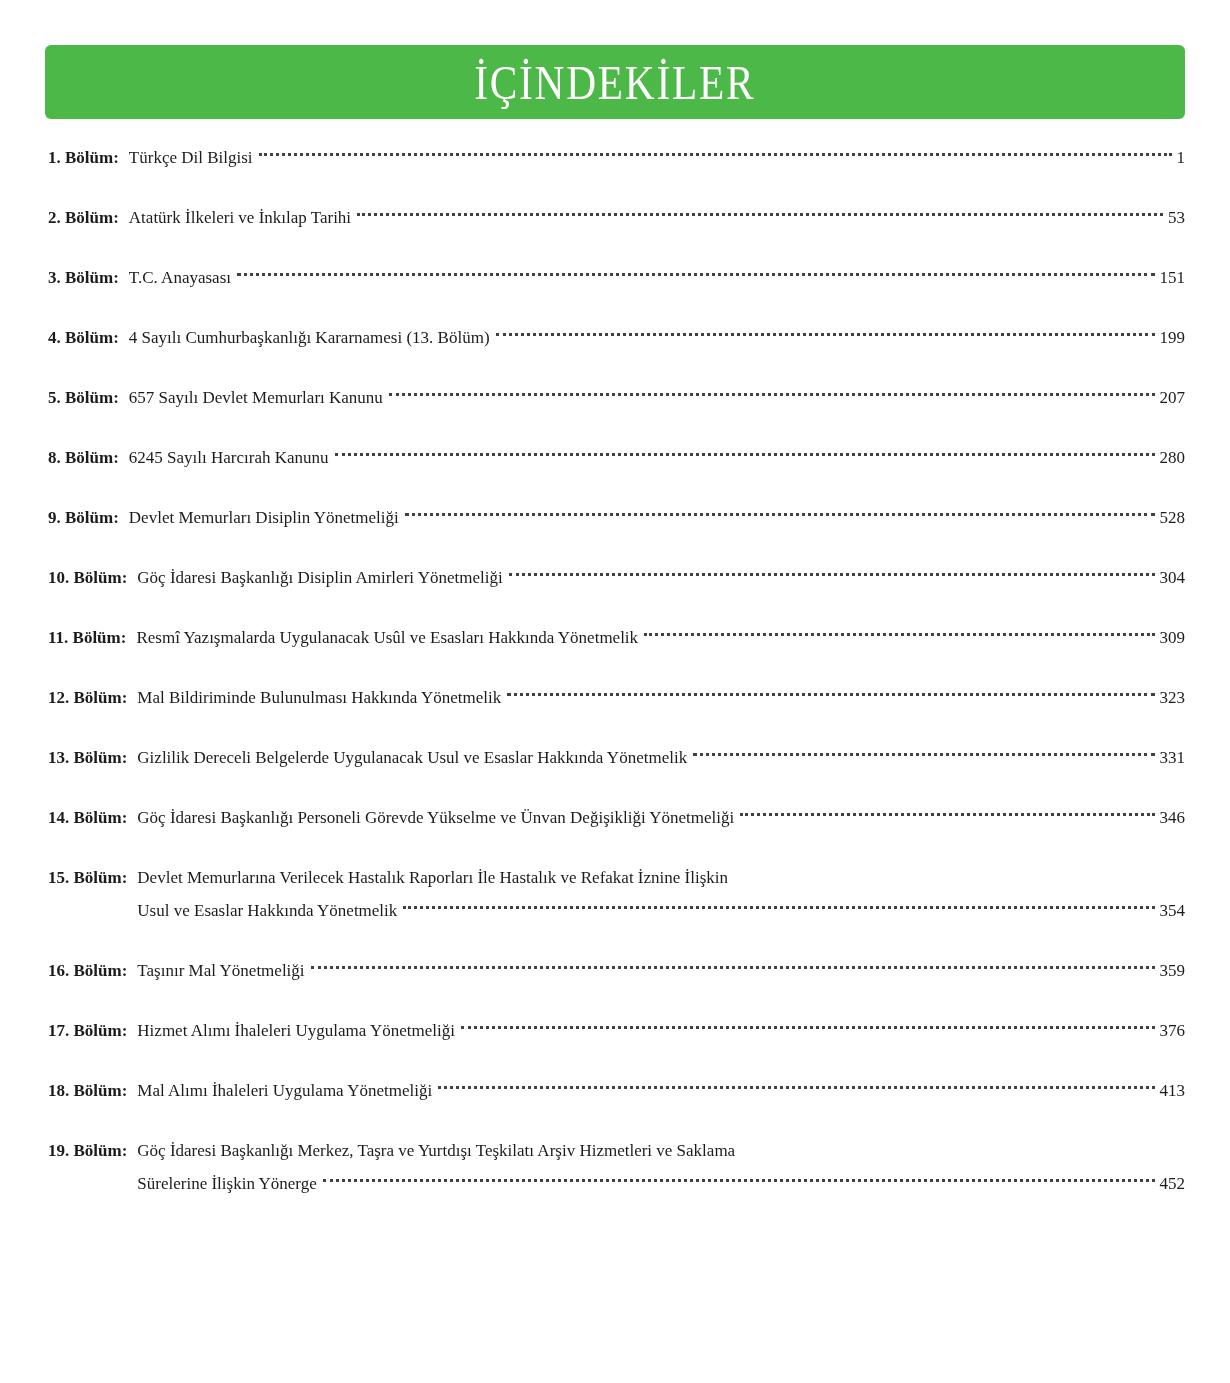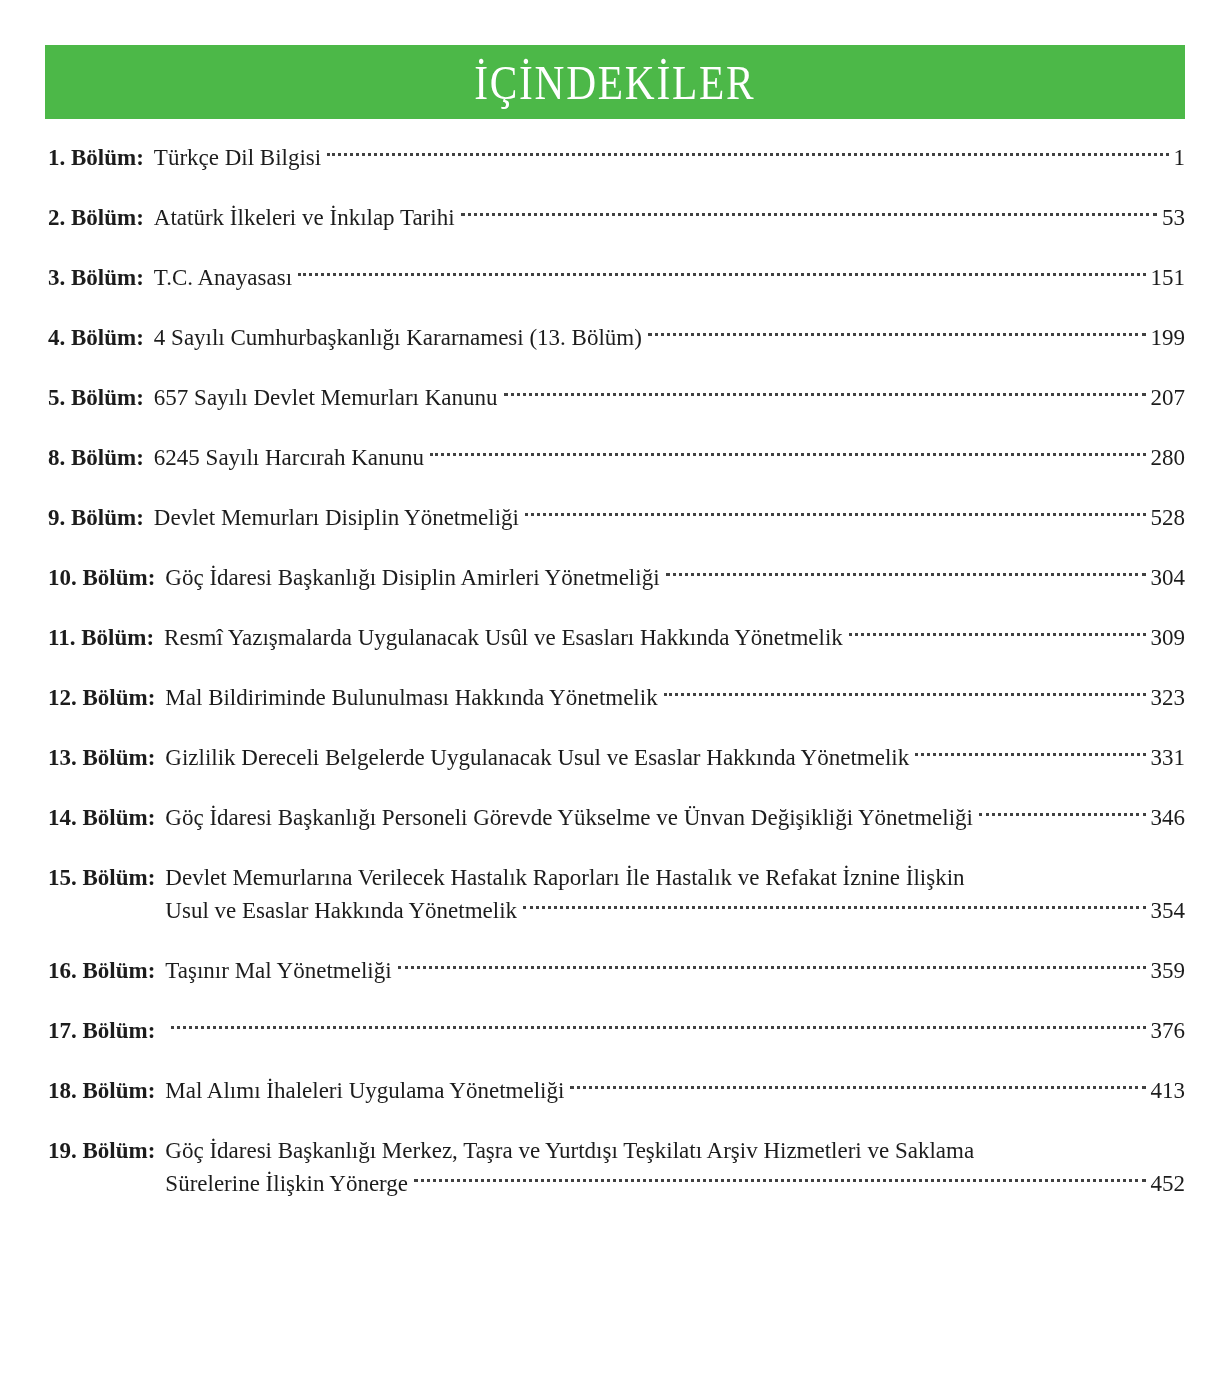--- a/index.html
+++ b/index.html
@@ -20,35 +20,36 @@
     height: 1383px;
     padding: 45px 45px 0 45px;
   }
   .banner {
     height: 74px;
     background: #4cb848;
     display: flex;
     align-items: center;
     justify-content: center;
     margin-bottom: 22px;
+    border-radius: 6px;
   }
   .banner-title {
     color: #ffffff;
     font-size: 47px;
     font-weight: 400;
     letter-spacing: 2px;
     transform: scale(0.88, 1.04);
     white-space: nowrap;
   }
   .entries {
     padding-left: 3px;
   }
   .entry {
     display: flex;
-    font-size: 23px;
+    font-size: 17px;
     line-height: 33px;
     margin-bottom: 27px;
   }
   .entry .label {
     font-weight: 700;
     white-space: nowrap;
     padding-right: 10px;
   }
   .entry .body {
     flex: 1;
@@ -238,20 +239,21 @@
             <span class="leader"></span>
             <span class="pageno">359</span>
           </div>
         </div>
   </div>
 
   <div class="entry">
     <span class="label">17. Bölüm:</span>
     <div class="body">
           <div class="line last">
+            <span class="t">Hizmet Alımı İhaleleri Uygulama Yönetmeliği</span>
             <span class="leader"></span>
             <span class="pageno">376</span>
           </div>
         </div>
   </div>
 
   <div class="entry">
     <span class="label">18. Bölüm:</span>
     <div class="body">
           <div class="line last">

